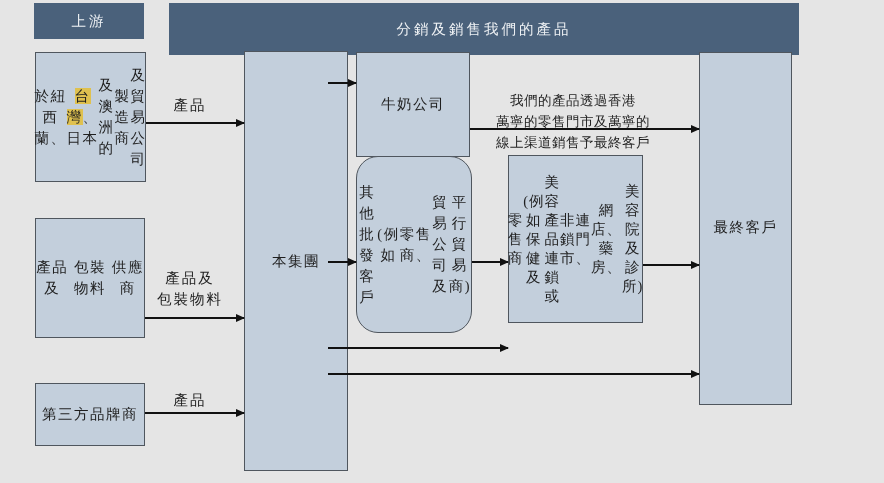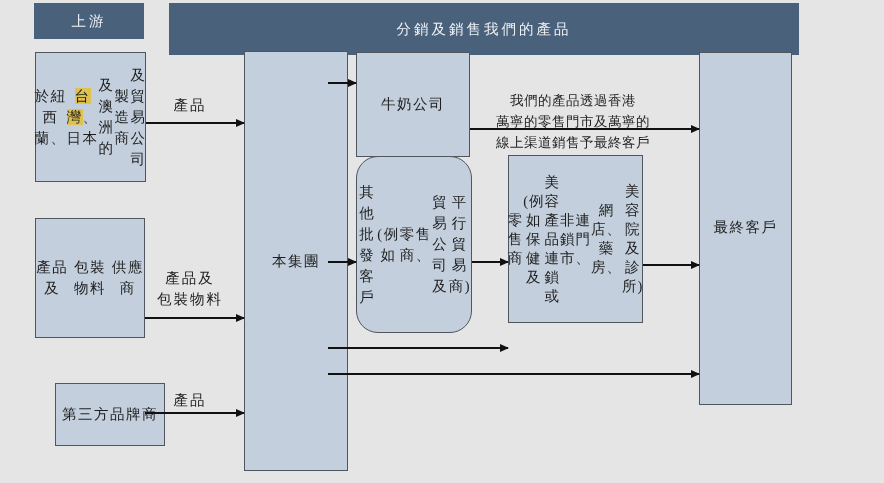--- a/index.html
+++ b/index.html
@@ -48,21 +48,21 @@
     <span>製造商</span>
     <span>及貿易公司</span>
   </div>
 
   <div class="box" style="left:35px;top:218px;width:110px;height:120px;">
     <span>產品及</span>
     <span>包裝物料</span>
     <span>供應商</span>
   </div>
 
-  <div class="box" style="left:35px;top:383px;width:110px;height:63px;margin-left:20px;">
+  <div class="box" style="left:35px;top:383px;width:110px;height:63px;">
     <span>第三方品牌商</span>
   </div>
 
   <div class="box" style="left:244px;top:51px;width:104px;height:420px;">
     <span>本集團</span>
   </div>
 
   <div class="box" style="left:356px;top:52px;width:114px;height:105px;">
     <span>牛奶公司</span>
   </div>

